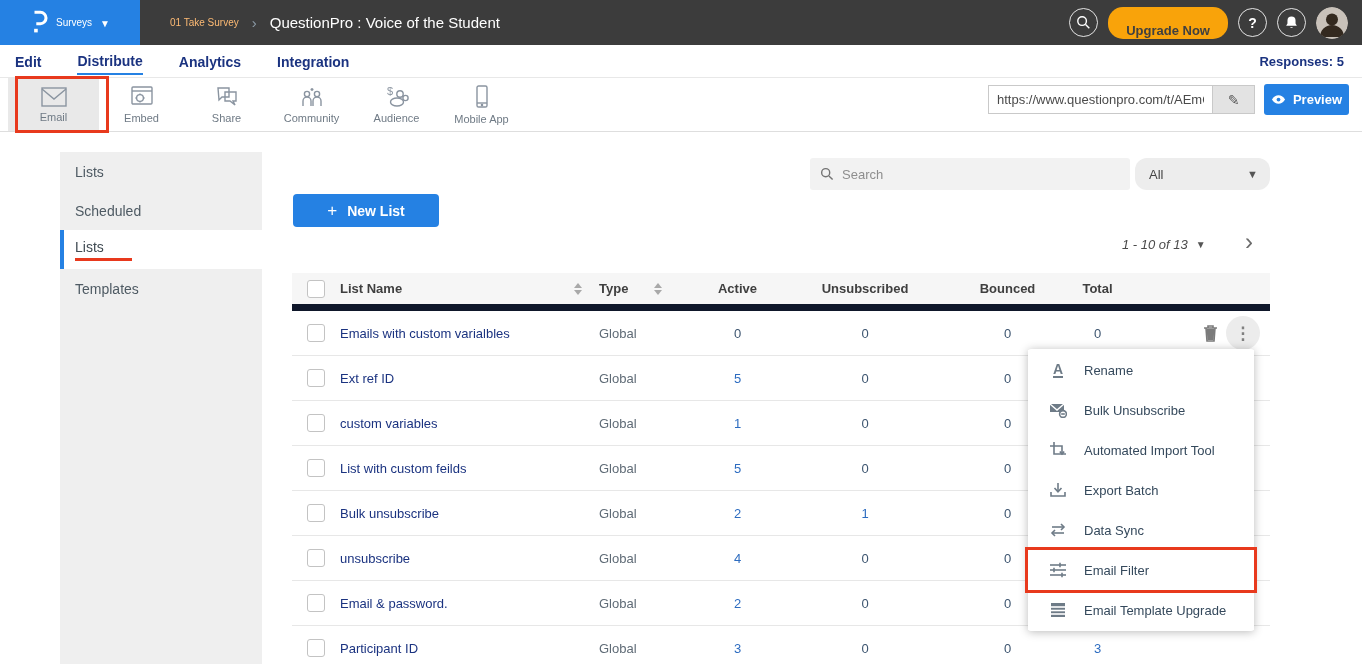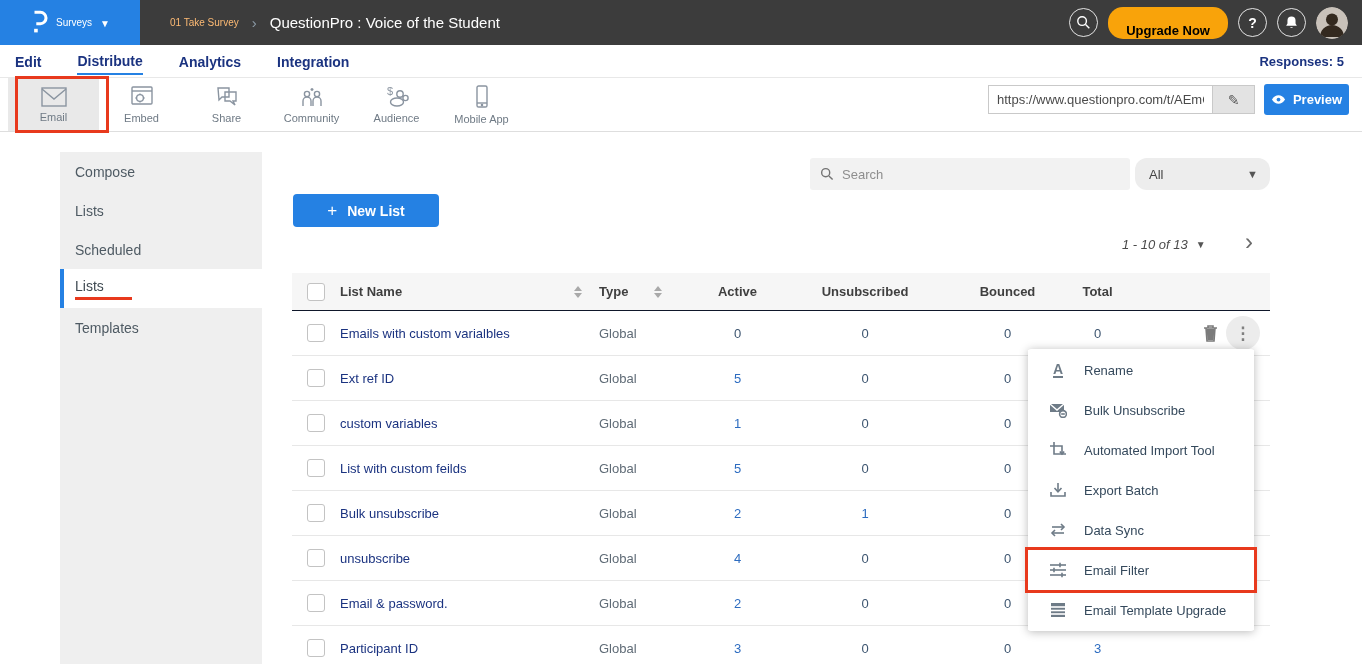--- a/index.html
+++ b/index.html
@@ -15,21 +15,21 @@
   .brand .caret { color:#fff; font-size:10px; margin-top:2px; }
   .crumbs { display:flex; align-items:center; margin-left:30px; gap:13px; }
   .crumb-link { color:#fdba74; font-size:10px; cursor:pointer; }
   .crumb-sep { color:#8b9aa6; font-size:15px; }
   .crumb-title { color:#ffffff; font-size:15px; }
   .top-right { position:absolute; right:14px; top:0; height:45px;
     display:flex; align-items:center; gap:10px; }
   .circ { width:29px; height:29px; border:1px solid rgba(255,255,255,.85);
     border-radius:50%; display:flex; align-items:center; justify-content:center;
     color:#fff; font-size:14px; font-weight:bold; cursor:pointer; }
-  .upgrade { height:30px; border-radius:15px; background:#f9a30a; color:#000000;
+  .upgrade { height:30px; border-radius:15px; background:#f9a30a; color:#404040;
     font-size:13px; font-weight:bold; border:none; padding:16px 18px; cursor:pointer; }
   .avatar { width:32px; height:32px; border-radius:50%; overflow:hidden; cursor:pointer; }
 
   
   .nav { position:absolute; left:0; top:45px; width:1362px; height:33px;
     background:#fff; border-bottom:1px solid #e8e8e8; display:flex;
     align-items:center; padding:0 18px 0 15px; }
   .nav-tab { color:#1b3380; font-size:14px; font-weight:bold; margin-right:36px;
     padding:6px 0 4px; cursor:pointer; }
   .nav-tab.active { border-bottom:2px solid #2581e3; }
@@ -87,21 +87,21 @@
   .page-info .caret { font-size:10px; color:#555; }
   .next-btn { position:absolute; left:1237px; top:227px; width:24px; height:30px;
     background:none; border:none; font-size:24px; color:#6b6b6b; cursor:pointer; line-height:26px; }
 
   
   .tablewrap { position:absolute; left:292px; top:273px; width:978px; height:391px;
     overflow:hidden; }
   .trow { display:grid;
     grid-template-columns:48px 252px 98px 95px 160px 125px 55px 1fr;
     align-items:center; }
-  .thead { height:38px; background:#f6f6f6; border-bottom:1px solid #0f172a;
+  .thead { height:38px; background:#f6f6f6; border-bottom:7px solid #0f172a;
     font-size:13px; font-weight:bold; color:#3f3f3f; }
   .tbody-row { height:45px; border-bottom:1px solid #e7e7e7; background:#fff; }
   .cell-check { display:flex; justify-content:center; }
   .checkbox { width:18px; height:18px; border:1px solid #c3c3c3; border-radius:3px;
     background:#fff; cursor:pointer; }
   .cell-name { font-size:13px; color:#1b3380; cursor:pointer; display:flex;
     align-items:center; justify-content:space-between; padding-right:10px; }
   .cell-type { font-size:13px; color:#5f6b76; padding-left:7px; display:flex;
     align-items:center; gap:26px; }
   .num { font-size:13px; text-align:center; color:#2d6cc0; cursor:pointer; }
@@ -272,23 +272,20 @@
     <svg width="15" height="11" viewBox="0 0 16 11">
         <path d="M1 5.5C3 2 5.4 1 8 1s5 1 7 4.5C13 9 10.6 10 8 10S3 9 1 5.5z" fill="#fff" stroke="none"></path>
         <circle cx="8" cy="5.5" r="2" fill="#2581e3" stroke="none"></circle>
       </svg>
   </span>
   <span>Preview</span>
 </button>
 
 <div class="sidebar">
   <div class="side-item">
-      <span>Compose</span>
-    </div>
-  <div class="side-item">
       <span>Lists</span>
     </div>
   <div class="side-item">
       <span>Scheduled</span>
     </div>
   <div class="side-item active">
     <span style="width:fit-content;"><span>Lists</span>
       <span class="red-underline" style="display:block;"></span>
     </span>
   </div>

